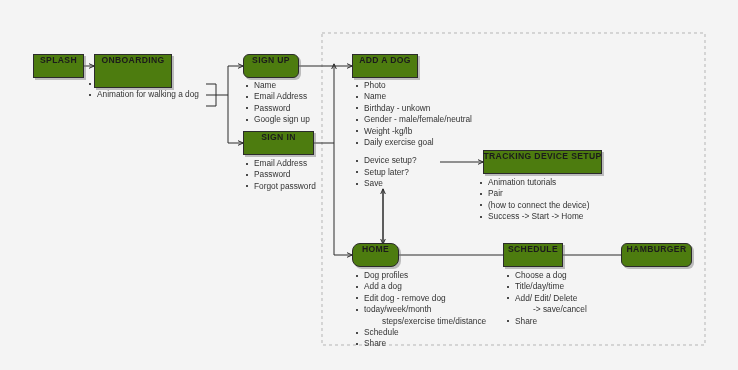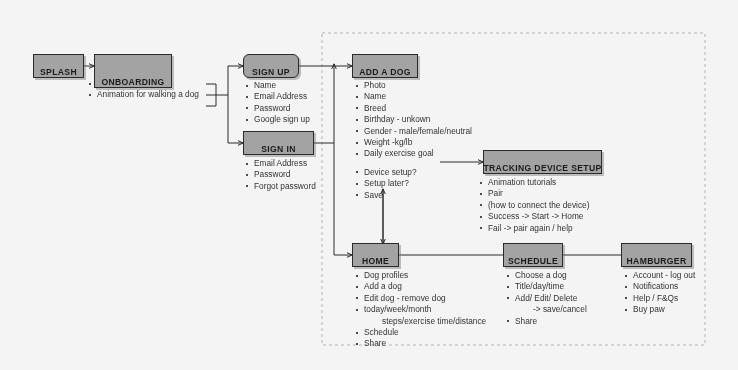--- a/index.html
+++ b/index.html
@@ -8,24 +8,24 @@
     background:#f4f4f4;
     font-family:"Liberation Sans",sans-serif;
     overflow:hidden;
     position:relative;
   }
   #canvas{position:absolute;left:0;top:0;width:738px;height:370px;}
   svg.wires{position:absolute;left:0;top:0;width:738px;height:370px;pointer-events:none;}
 
   .node{
     position:absolute;
-    background:#a3a3a3;
+    background:#4d7c0f;
     border:1.3px solid #2b2b2b;
     box-shadow:2px 2px 0 rgba(120,120,120,.45);
-    display:flex;align-items:flex-end;justify-content:center;
+    display:flex;align-items:flex-start;justify-content:center;
     box-sizing:border-box;
     z-index:3;
   }
   .node span{
     font-size:8.6px;
     font-weight:bold;
     letter-spacing:.35px;
     color:#1b1b1b;
     white-space:nowrap;
   }
@@ -115,29 +115,29 @@
   </div>
 
   <div class="node" style="left:352px;top:54px;width:66px;height:24px;">
     <span>ADD A DOG</span>
   </div>
 
   <div class="node" style="left:483px;top:150px;width:119px;height:24px;">
     <span>TRACKING DEVICE SETUP</span>
   </div>
 
-  <div class="node" style="left:352px;top:243px;width:47px;height:24px;">
+  <div class="node" style="left:352px;top:243px;width:47px;height:24px;border-radius:8px;">
     <span>HOME</span>
   </div>
 
   <div class="node" style="left:503px;top:243px;width:60px;height:24px;">
     <span>SCHEDULE</span>
   </div>
 
-  <div class="node" style="left:621px;top:243px;width:71px;height:24px;">
+  <div class="node" style="left:621px;top:243px;width:71px;height:24px;border-radius:6px;">
     <span>HAMBURGER</span>
   </div>
 
   <div class="bullets" style="left:88px;top:78px;">
     <ul>
       <li class="b">Monitor records</li>
       <li class="b">Animation for walking a dog</li>
     </ul>
   </div>
 
@@ -155,39 +155,37 @@
       <li class="b">Email Address</li>
       <li class="b">Password</li>
       <li class="b">Forgot password</li>
     </ul>
   </div>
 
   <div class="bullets" style="left:355px;top:80px;">
     <ul>
       <li class="b">Photo</li>
       <li class="b">Name</li>
-      <li class="b">Breed</li>
       <li class="b">Birthday - unkown</li>
       <li class="b">Gender - male/female/neutral</li>
       <li class="b">Weight -kg/lb</li>
       <li class="b">Daily exercise goal</li>
       <li class="gap"></li>
       <li class="b">Device setup?</li>
       <li class="b">Setup later?</li>
       <li class="b">Save</li>
     </ul>
   </div>
 
   <div class="bullets" style="left:479px;top:177px;">
     <ul>
       <li class="b">Animation tutorials</li>
       <li class="b">Pair</li>
       <li class="b">(how to connect the device)</li>
       <li class="b">Success -&gt; Start -&gt; Home</li>
-      <li class="b">Fail -&gt; pair again / help</li>
     </ul>
   </div>
 
   <div class="bullets" style="left:355px;top:270px;">
     <ul>
       <li class="b">Dog profiles</li>
       <li class="b">Add a dog</li>
       <li class="b">Edit dog - remove dog</li>
       <li class="b">today/week/month</li>
       <li class="sub">steps/exercise time/distance</li>
@@ -199,22 +197,14 @@
   <div class="bullets" style="left:506px;top:270px;">
     <ul>
       <li class="b">Choose a dog</li>
       <li class="b">Title/day/time</li>
       <li class="b">Add/ Edit/ Delete</li>
       <li class="sub">-&gt; save/cancel</li>
       <li class="b">Share</li>
     </ul>
   </div>
 
-  <div class="bullets" style="left:624px;top:270px;">
-    <ul>
-      <li class="b">Account - log out</li>
-      <li class="b">Notifications</li>
-      <li class="b">Help / F&amp;Qs</li>
-      <li class="b">Buy paw</li>
-    </ul>
-  </div>
 
 </div>
 
 </body></html>

